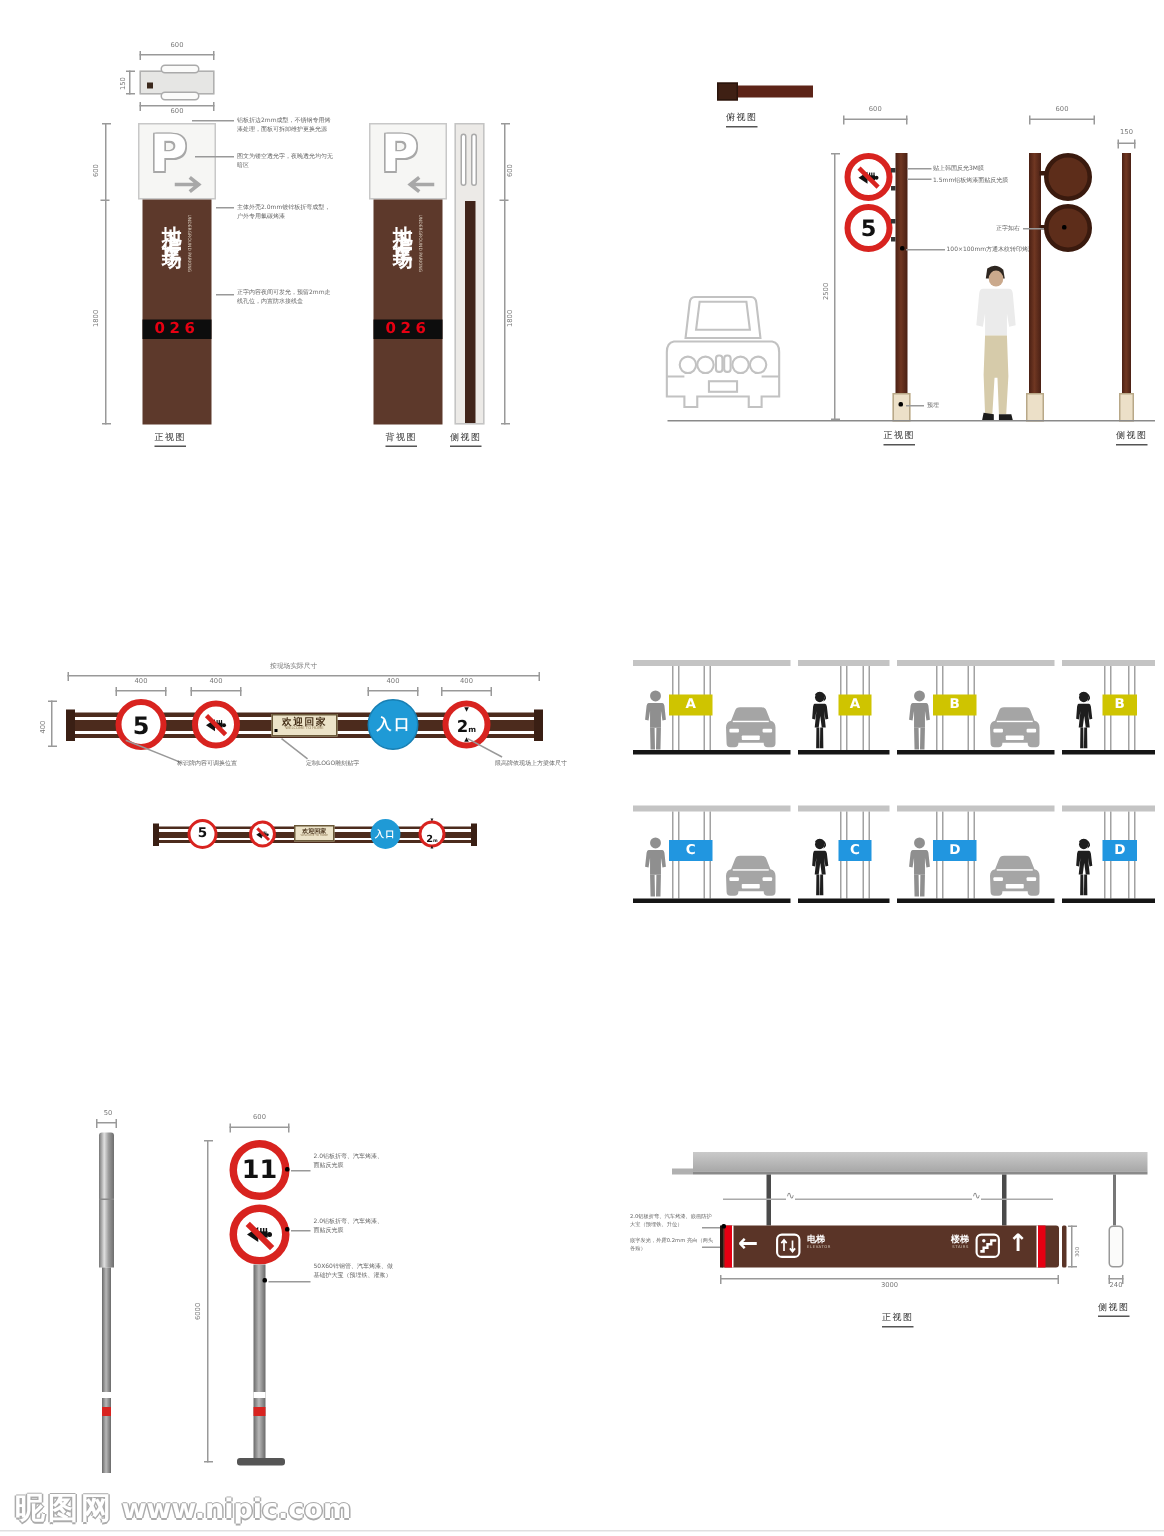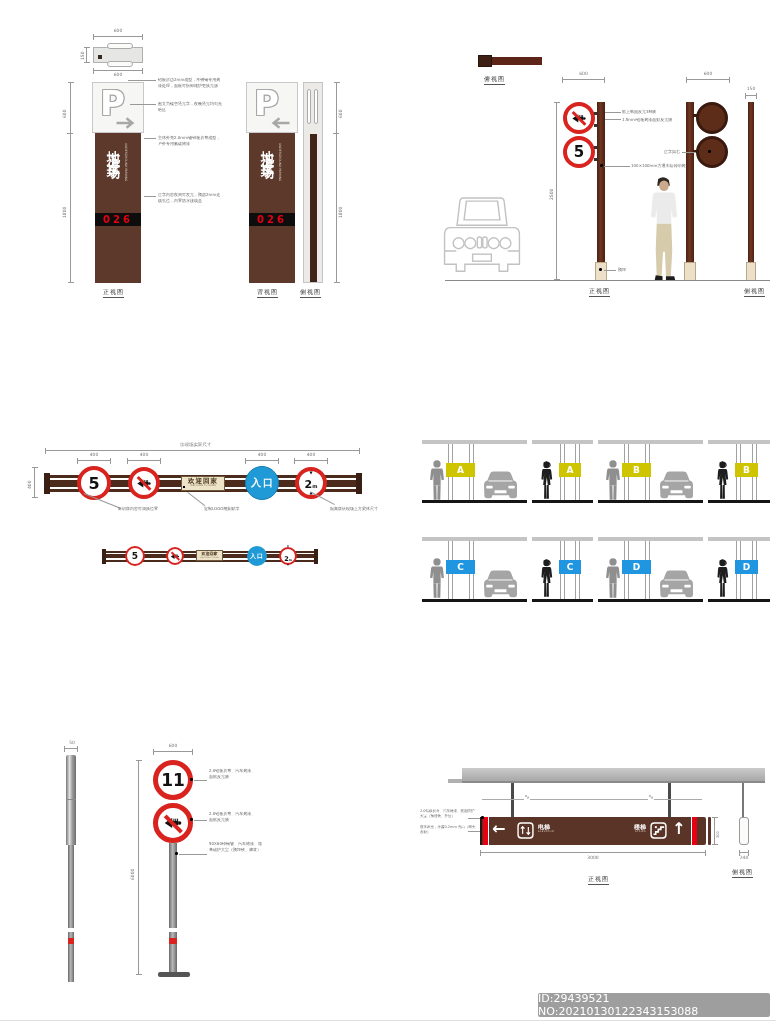--- a/index.html
+++ b/index.html
@@ -507,17 +507,18 @@
   <div class="dimlabel" style="left:735px;top:856px;width:18px;text-align:center;">240</div>
   <div class="view" style="left:588px;top:876px;">正视图</div>
   <div class="view" style="left:732px;top:869px;">侧视图</div>
 
   <div class="ann" style="left:420px;top:809px;width:56px;font-size:3.5px;">2.0铝板折弯、汽车烤漆、嵌画防护大宝（预埋铁、升位）</div>
   <div class="hline" style="left:468px;top:818px;width:12px;"></div>
   <div class="ann" style="left:420px;top:825px;width:56px;font-size:3.5px;">嵌字发光，外露0.2mm 亮白（两头各贴）</div>
   <div class="hline" style="left:468px;top:831px;width:12px;"></div>
 
   <div class="a" style="left:0;top:1020px;width:776px;height:1px;background:#e0e0e0;"></div>
-  <div class="a" style="left:538px;top:993px;width:232px;height:24px;background:rgba(148,148,148,.9);border-radius:2px;display:flex;align-items:center;justify-content:center;">
-    <span style="color:#fff;font-size:11px;">ID:29439521 NO:20210130122343153088</span>
+  <div class="a" style="left:10px;top:992px;">
+    <span class="wm-outl" style="font-size:20px;letter-spacing:2px;">昵图网</span>
+    <span class="wm-outl" style="font-size:18px;">www.nipic.com</span>
   </div>
 
 </div>
 
 </body></html>

